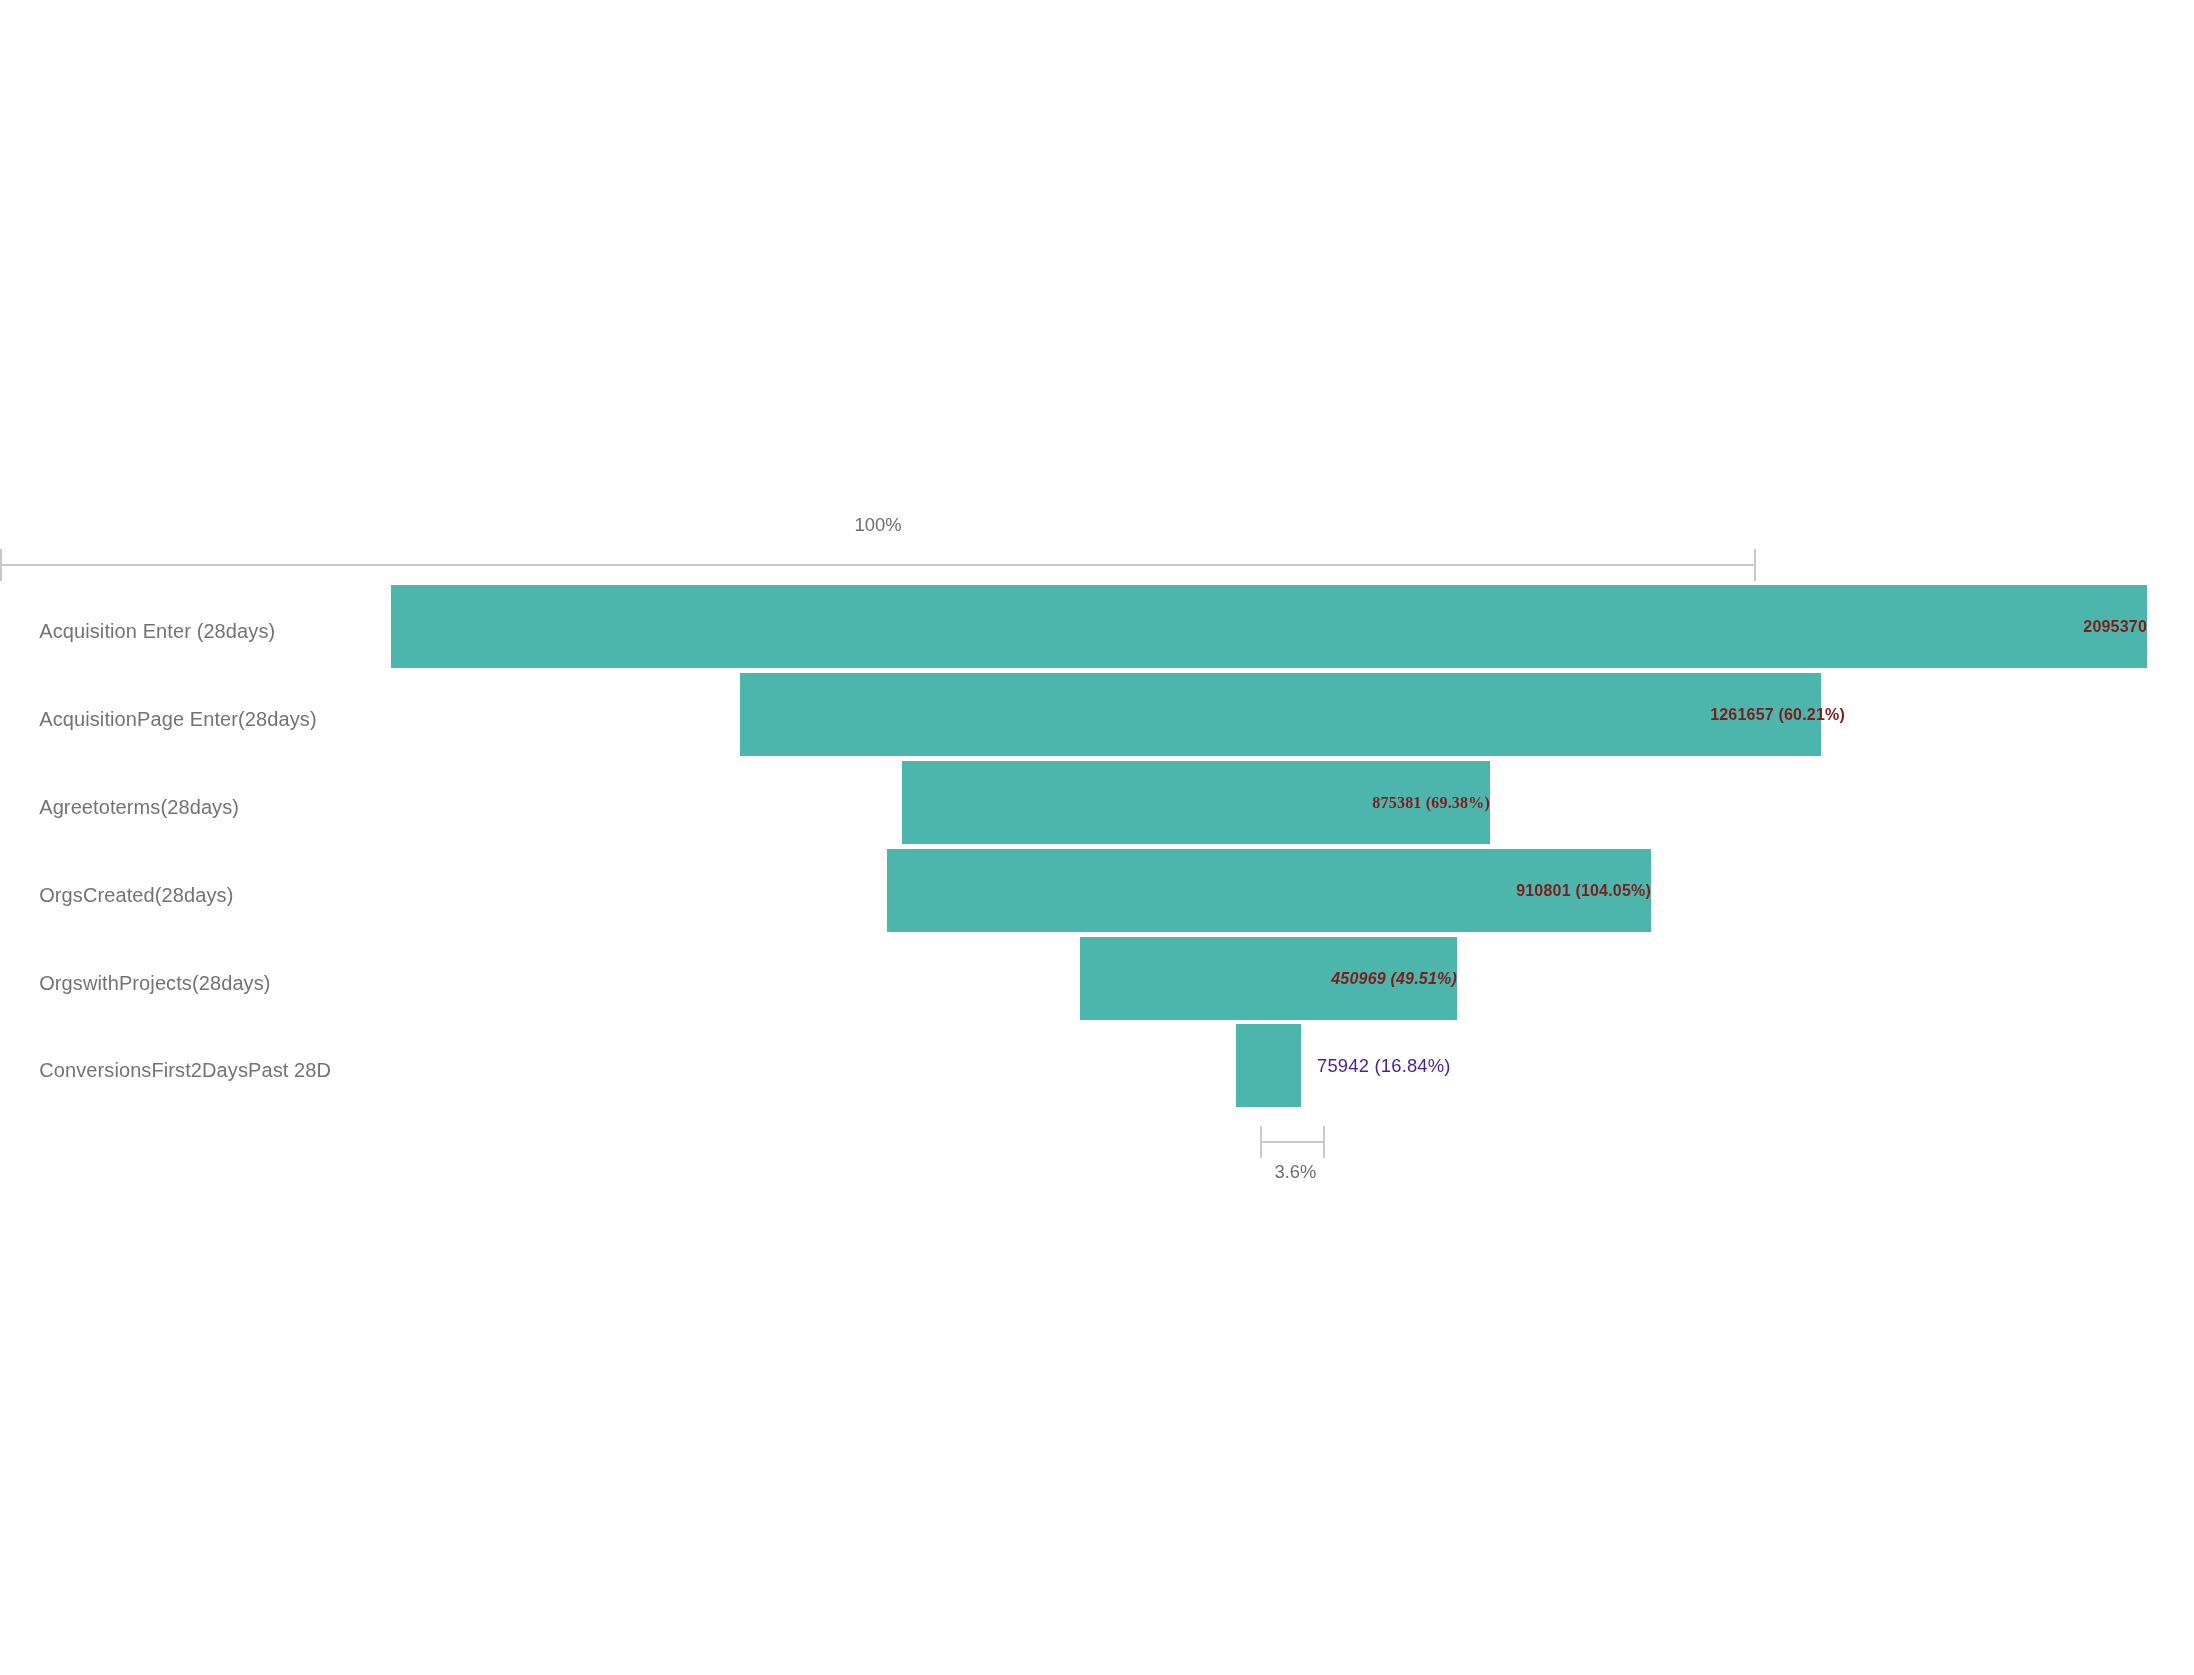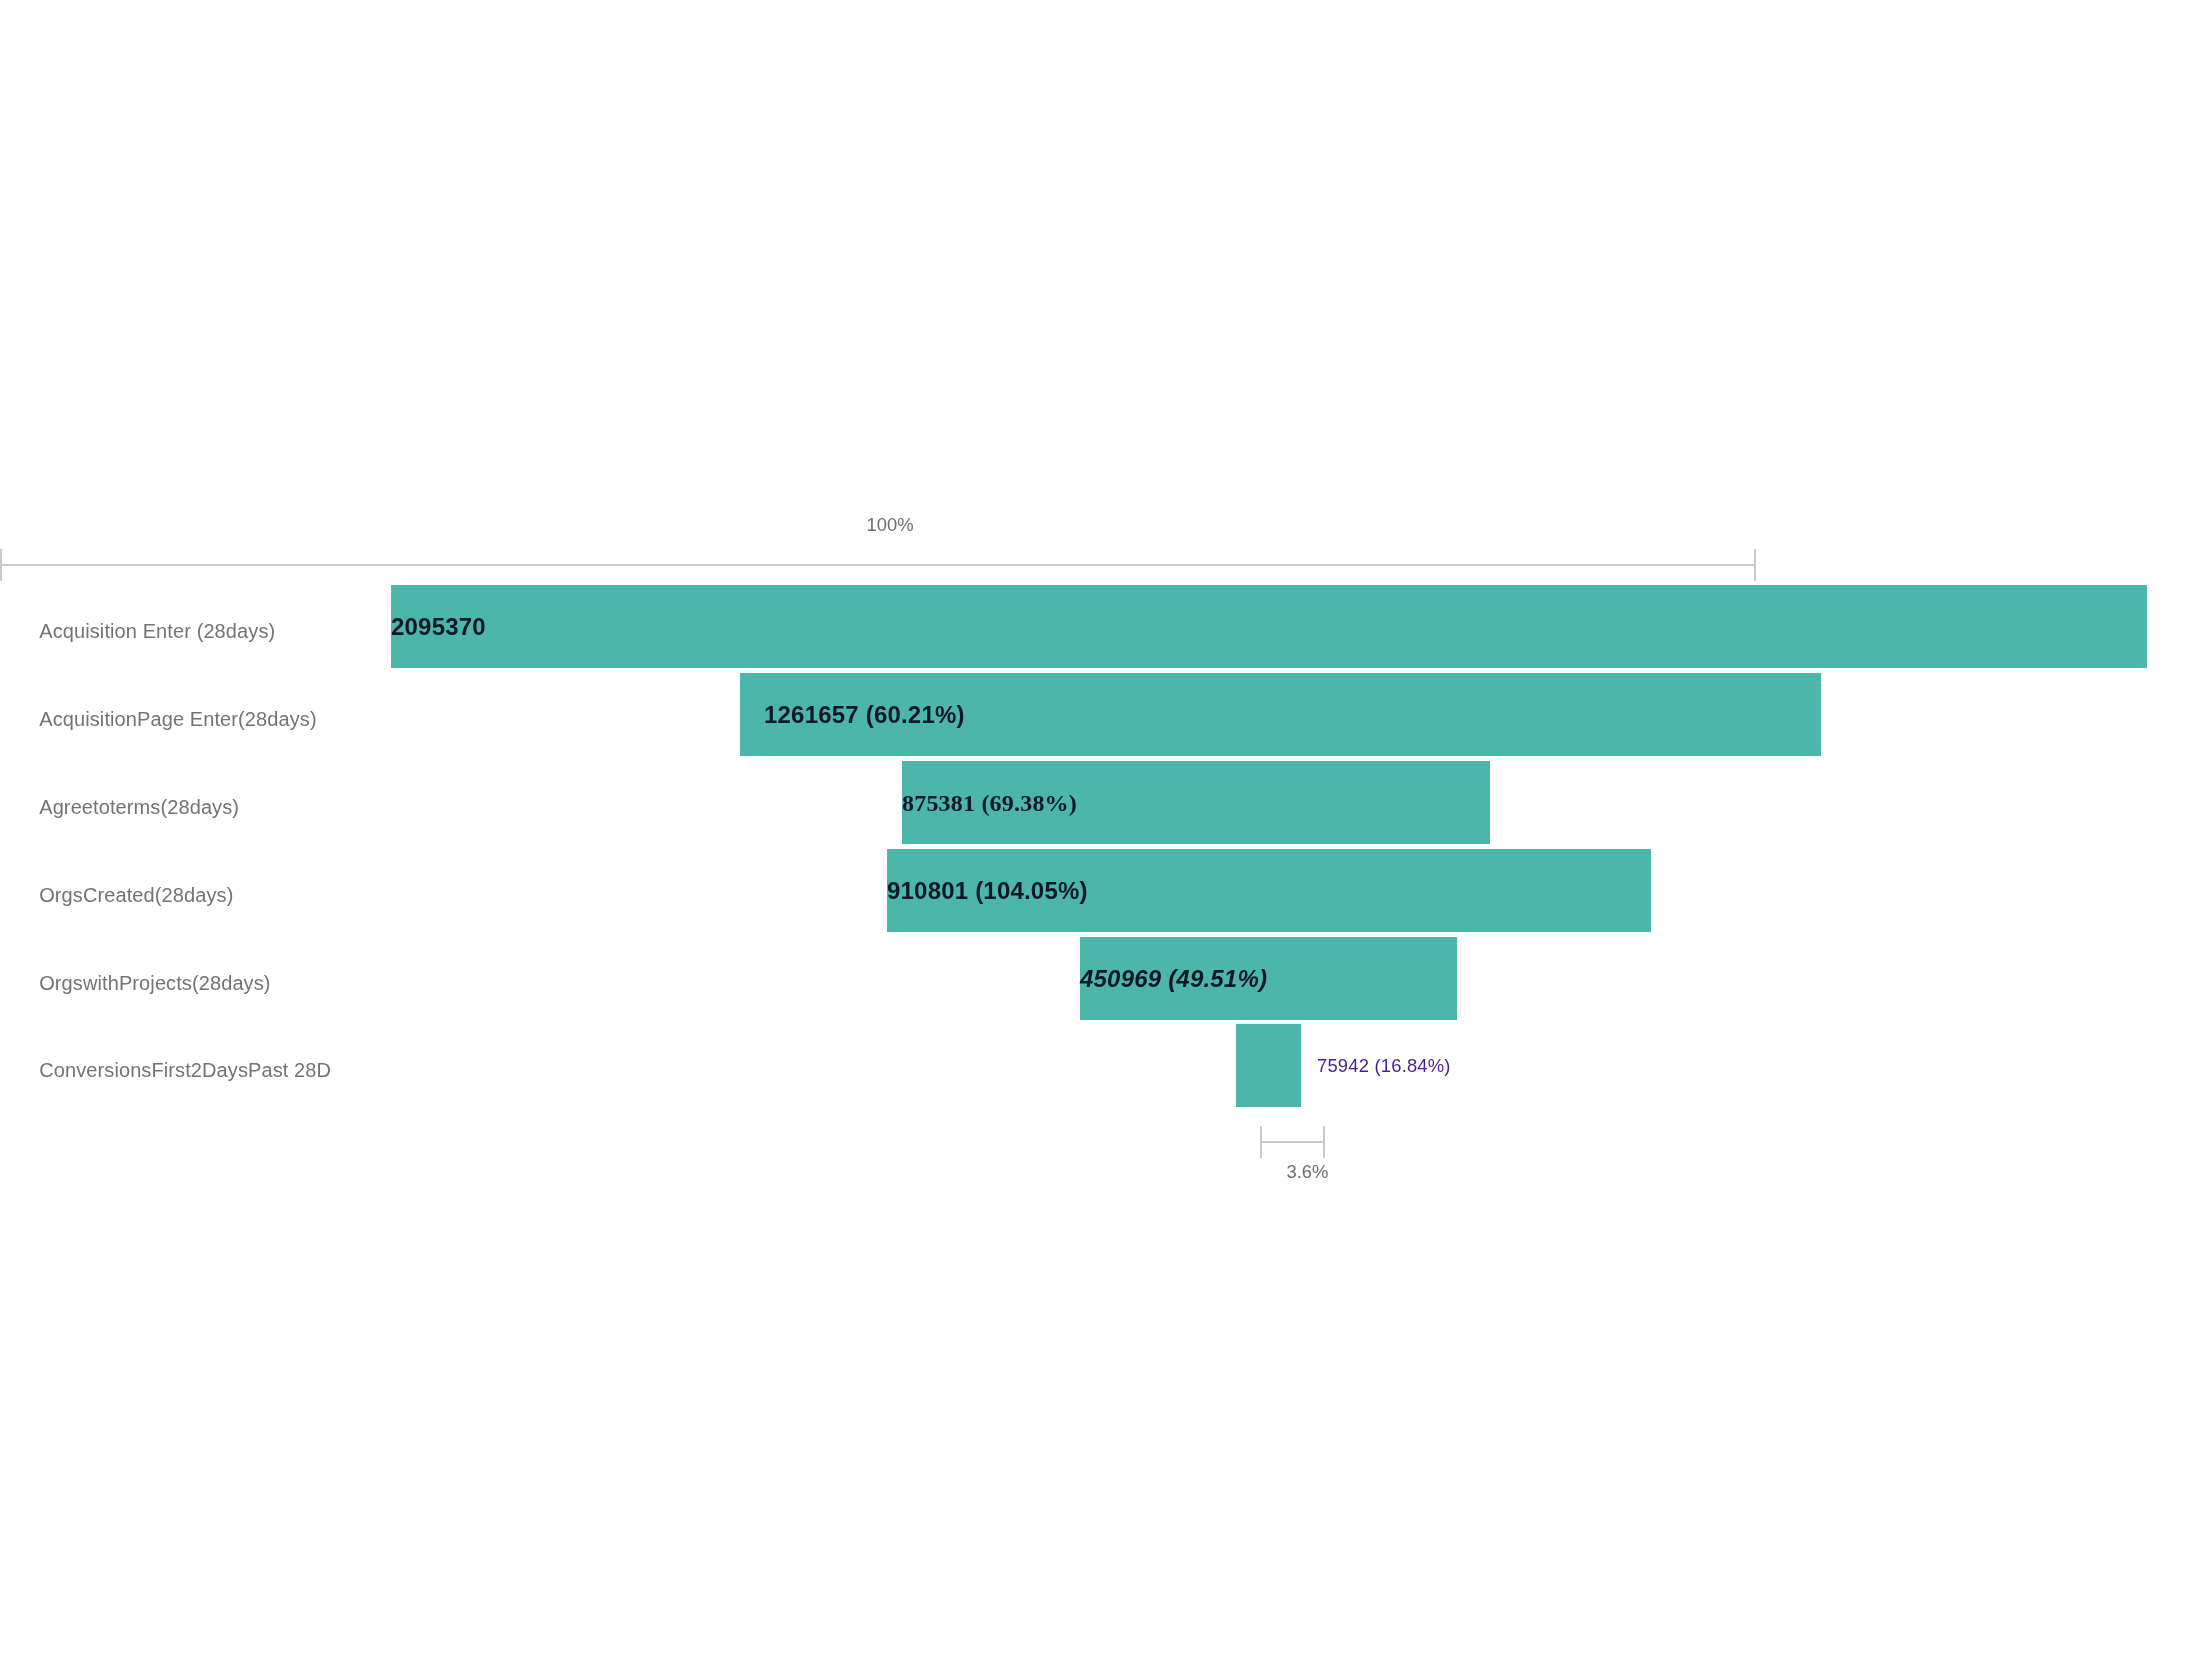--- a/index.html
+++ b/index.html
@@ -63,23 +63,23 @@
     position: absolute;
     top: 0;
     height: 100%;
     background: #4DB6AC;
   }
   .bar-value-inside {
     position: absolute;
     top: 50%;
     transform: translateY(-50%);
     width: 100%;
-    text-align: left;
-    color: #0f172a;
-    font-size: 24px;
+    text-align: right;
+    color: #7f1d1d;
+    font-size: 16px;
     font-weight: 700;
     letter-spacing: 0.2px;
     white-space: nowrap;
     pointer-events: none;
   }
   .bar-value-outside {
     position: absolute;
     top: 50%;
     transform: translateY(-50%);
     color: #4c1d95;
@@ -104,21 +104,20 @@
     position: absolute;
     width: 1.8px;
     background: #c9c9c9;
   }
   .bracket-label {
     position: absolute;
     color: #6e6e6e;
     font-size: 18.4px;
     white-space: nowrap;
     text-align: center;
-    padding-left: 12px;
   }
 
   .top-bracket { top: 549px; left: 0; width: 1756px; height: 32px; }
   .top-bracket .bracket-line { top: 15px; }
   .top-bracket .bracket-cap { top: 0; height: 32px; }
   .top-bracket .cap-left { left: 0; }
   .top-bracket .cap-right { right: 0; }
   .top-bracket .bracket-label {
     top: -35px; left: 0; width: 1756px;
   }

